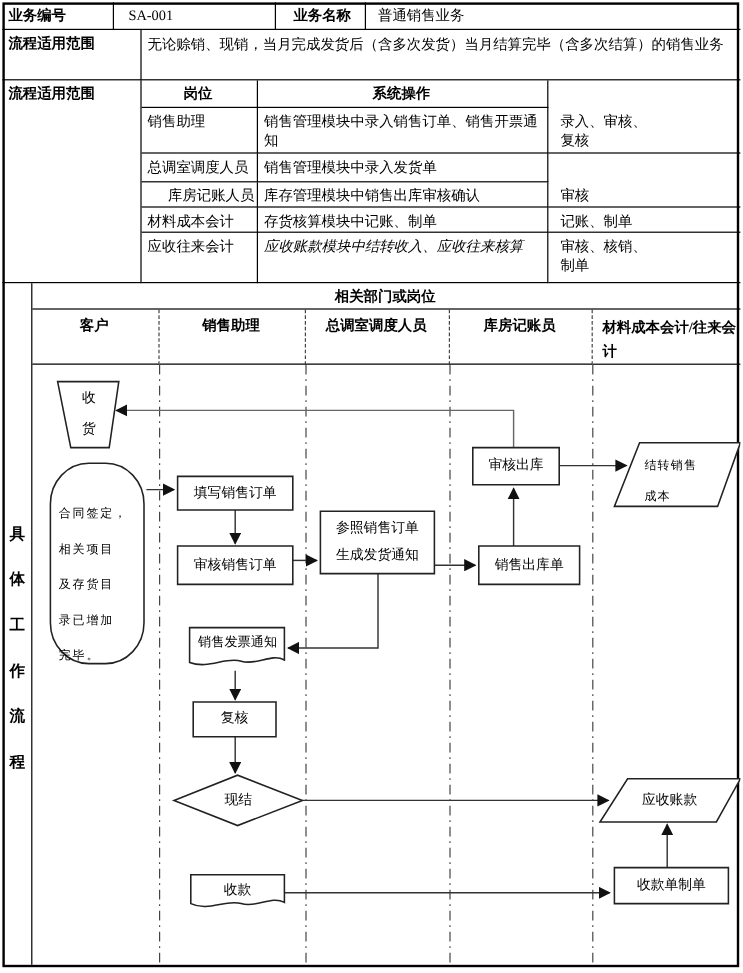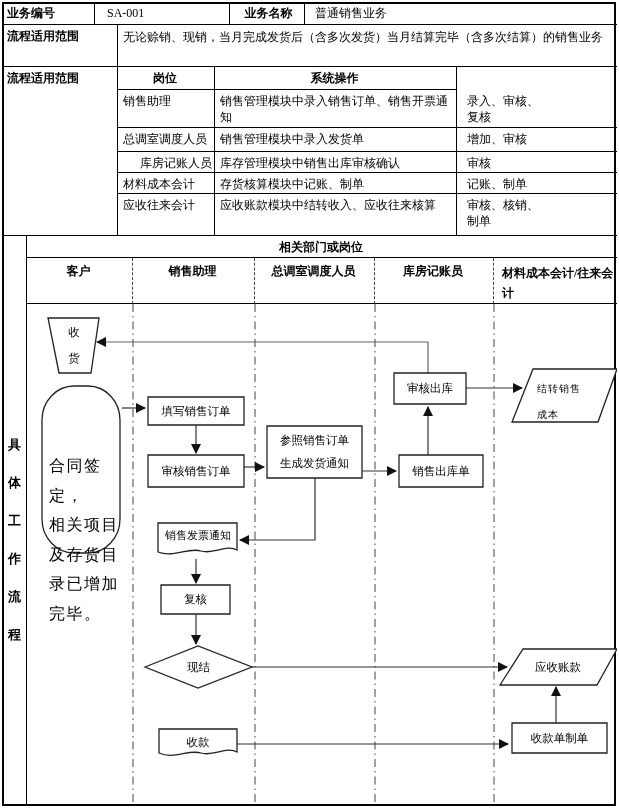--- a/index.html
+++ b/index.html
@@ -37,32 +37,31 @@
   <div class="c b" style="left:2px;top:67px;width:116px;height:169px;">流程适用范围</div>
   <div class="c b ctr" style="left:118px;top:67px;width:97px;height:23px;">岗位</div>
   <div class="c b ctr" style="left:215px;top:67px;width:242px;height:23px;">系统操作</div>
 
   <div class="c" style="left:118px;top:90px;width:97px;height:38px;">销售助理</div>
   <div class="c" style="left:215px;top:90px;width:242px;height:38px;">销售管理模块中录入销售订单、销售开票通知</div>
   <div class="c nbr perm" style="left:457px;top:90px;width:160px;height:38px;">录入、审核、复核</div>
 
   <div class="c" style="left:118px;top:128px;width:97px;height:24px;">总调室调度人员</div>
   <div class="c" style="left:215px;top:128px;width:242px;height:24px;">销售管理模块中录入发货单</div>
-  <div class="c nbr perm" style="left:457px;top:128px;width:160px;height:24px;">增加、审核</div>
 
   <div class="c" style="left:118px;top:152px;width:97px;height:21px;text-align:right;">库房记账人员</div>
   <div class="c" style="left:215px;top:152px;width:242px;height:21px;">库存管理模块中销售出库审核确认</div>
   <div class="c nbr perm" style="left:457px;top:152px;width:160px;height:21px;">审核</div>
 
   <div class="c" style="left:118px;top:173px;width:97px;height:21px;">材料成本会计</div>
   <div class="c" style="left:215px;top:173px;width:242px;height:21px;">存货核算模块中记账、制单</div>
   <div class="c nbr perm" style="left:457px;top:173px;width:160px;height:21px;">记账、制单</div>
 
   <div class="c" style="left:118px;top:194px;width:97px;height:42px;">应收往来会计</div>
-  <div class="c" style="left:215px;top:194px;width:242px;height:42px;">应收账款模块中结转收入、应收往来核算</div>
+  <div class="c" style="left:215px;top:194px;width:242px;height:42px;font-style:italic;">应收账款模块中结转收入、应收往来核算</div>
   <div class="c nbr perm" style="left:457px;top:194px;width:160px;height:42px;">审核、核销、制单</div>
 
   <div class="c nbb" style="left:2px;top:236px;width:25px;height:568px;"></div>
   <div class="lbl b" style="left:2px;top:400px;width:25px;height:280px;line-height:38px;font-size:13px;">具
 体
 工
 作
 流
 程</div>
 
@@ -117,21 +116,21 @@
       <rect x="159" y="281" width="69" height="29"></rect>
       <polygon points="143,363 196,342 250,363 196,384"></polygon>
       <polygon points="521,345 615,345 595,381 498,381"></polygon>
       <rect x="510" y="419" width="95" height="30"></rect>
       <path d="M157,425 H235 V448 C224,442 212,453 199,449 C186,445 172,456 157,449 Z"></path>
     </g>
   </svg>
 
   <div class="lbl" style="left:57px;top:317px;width:34px;height:56px;line-height:26px;">收
 货</div>
-  <div style="position:absolute;left:49px;top:414px;width:70px;white-space:pre-line;line-height:29.5px;font-size:16px;letter-spacing:1.5px;margin-top:37px;">合同签定，
+  <div style="position:absolute;left:49px;top:414px;width:70px;white-space:pre-line;line-height:29.5px;font-size:10px;letter-spacing:1.5px;">合同签定，
 相关项目
 及存货目
 录已增加
 完毕。</div>
   <div class="lbl" style="left:148px;top:397px;width:96px;height:28px;">填写销售订单</div>
   <div class="lbl" style="left:148px;top:455px;width:96px;height:32px;">审核销售订单</div>
   <div class="lbl" style="left:267px;top:426px;width:95px;height:52px;line-height:23px;">参照销售订单
 生成发货通知</div>
   <div class="lbl" style="left:399px;top:455px;width:84px;height:32px;">销售出库单</div>
   <div class="lbl" style="left:394px;top:373px;width:72px;height:31px;">审核出库</div>

